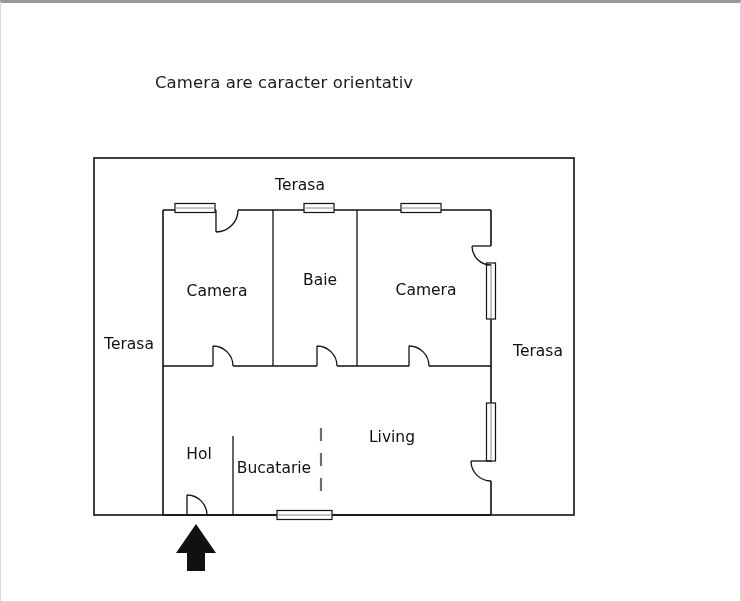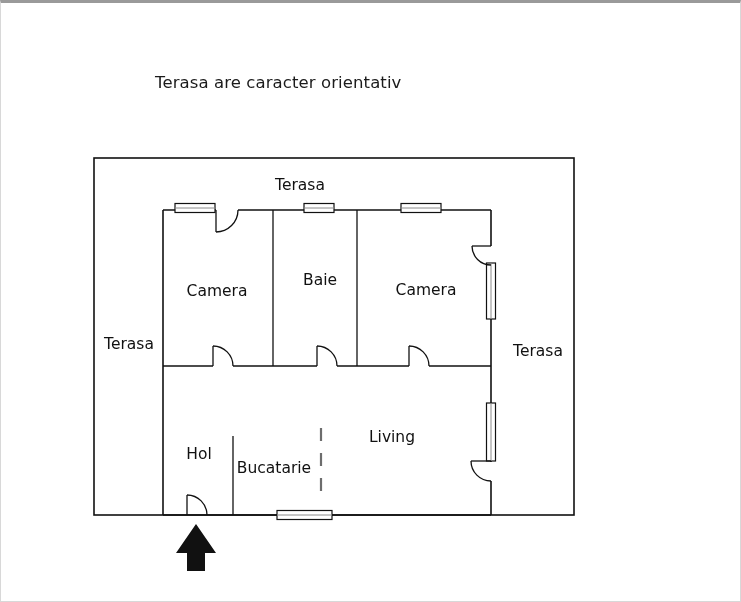--- a/index.html
+++ b/index.html
@@ -50,21 +50,21 @@
     font-family: "DejaVu Sans", "Liberation Sans", sans-serif;
     font-size: 15.5px;
     fill: #111111;
   }
 </style>
 </head>
 <body>
 
 <div id="page">
 
-  <div id="plan-title">Terasa are caracter orientativ</div>
+  <div id="plan-title">Camera are caracter orientativ</div>
 
   <svg id="floorplan-svg" width="741" height="602" viewBox="0 0 741 602">
 
     <rect x="93" y="155" width="480" height="357" fill="none" stroke="#111111" stroke-width="1.6"></rect>
 
     <line x1="162" y1="207" x2="162" y2="512" stroke="#111111" stroke-width="1.6"></line>
 
     <line x1="162" y1="207" x2="215" y2="207" stroke="#111111" stroke-width="1.6"></line>
     <line x1="237" y1="207" x2="490" y2="207" stroke="#111111" stroke-width="1.6"></line>
 

